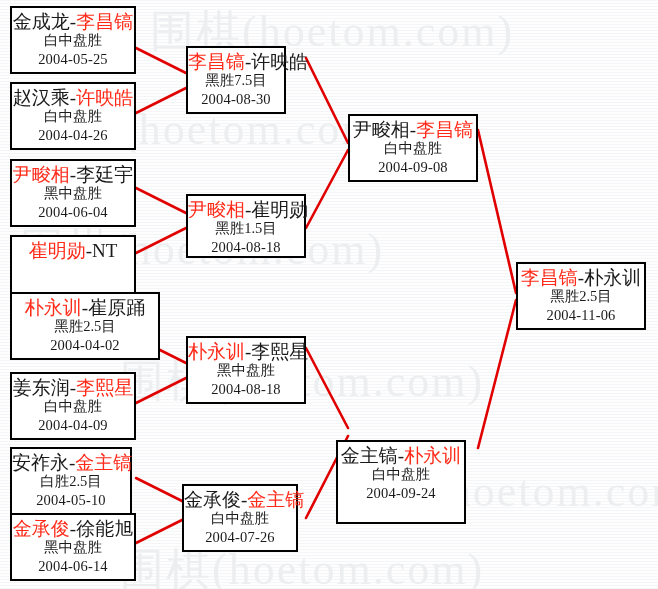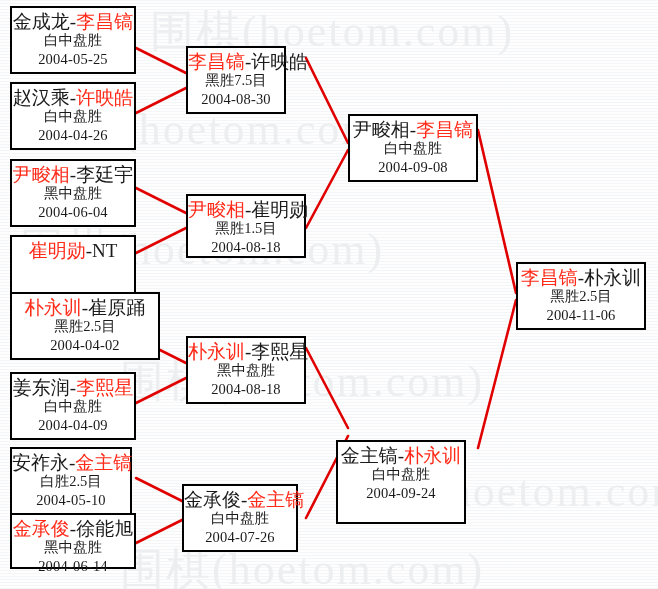--- a/index.html
+++ b/index.html
@@ -184,21 +184,21 @@
       <div class="result">白中盘胜</div>
       <div class="date">2004-04-09</div>
     </div>
 
     <div class="match-box" style="left:10px; top:447px; width:122px; height:68px;">
       <div class="players"><span class="loser">安祚永</span><span class="dash">-</span><span class="winner">金主镐</span></div>
       <div class="result">白胜2.5目</div>
       <div class="date">2004-05-10</div>
     </div>
 
-    <div class="match-box" style="left:10px; top:513px; width:126px; height:56px;">
+    <div class="match-box" style="left:10px; top:513px; width:126px; height:68px;">
       <div class="players"><span class="winner">金承俊</span><span class="dash">-</span><span class="loser">徐能旭</span></div>
       <div class="result">黑中盘胜</div>
       <div class="date">2004-06-14</div>
     </div>
 
     <div class="match-box" style="left:186px; top:46px; width:100px; height:68px;">
       <div class="players"><span class="winner">李昌镐</span><span class="dash">-</span><span class="loser">许映皓</span></div>
       <div class="result">黑胜7.5目</div>
       <div class="date">2004-08-30</div>
     </div>

